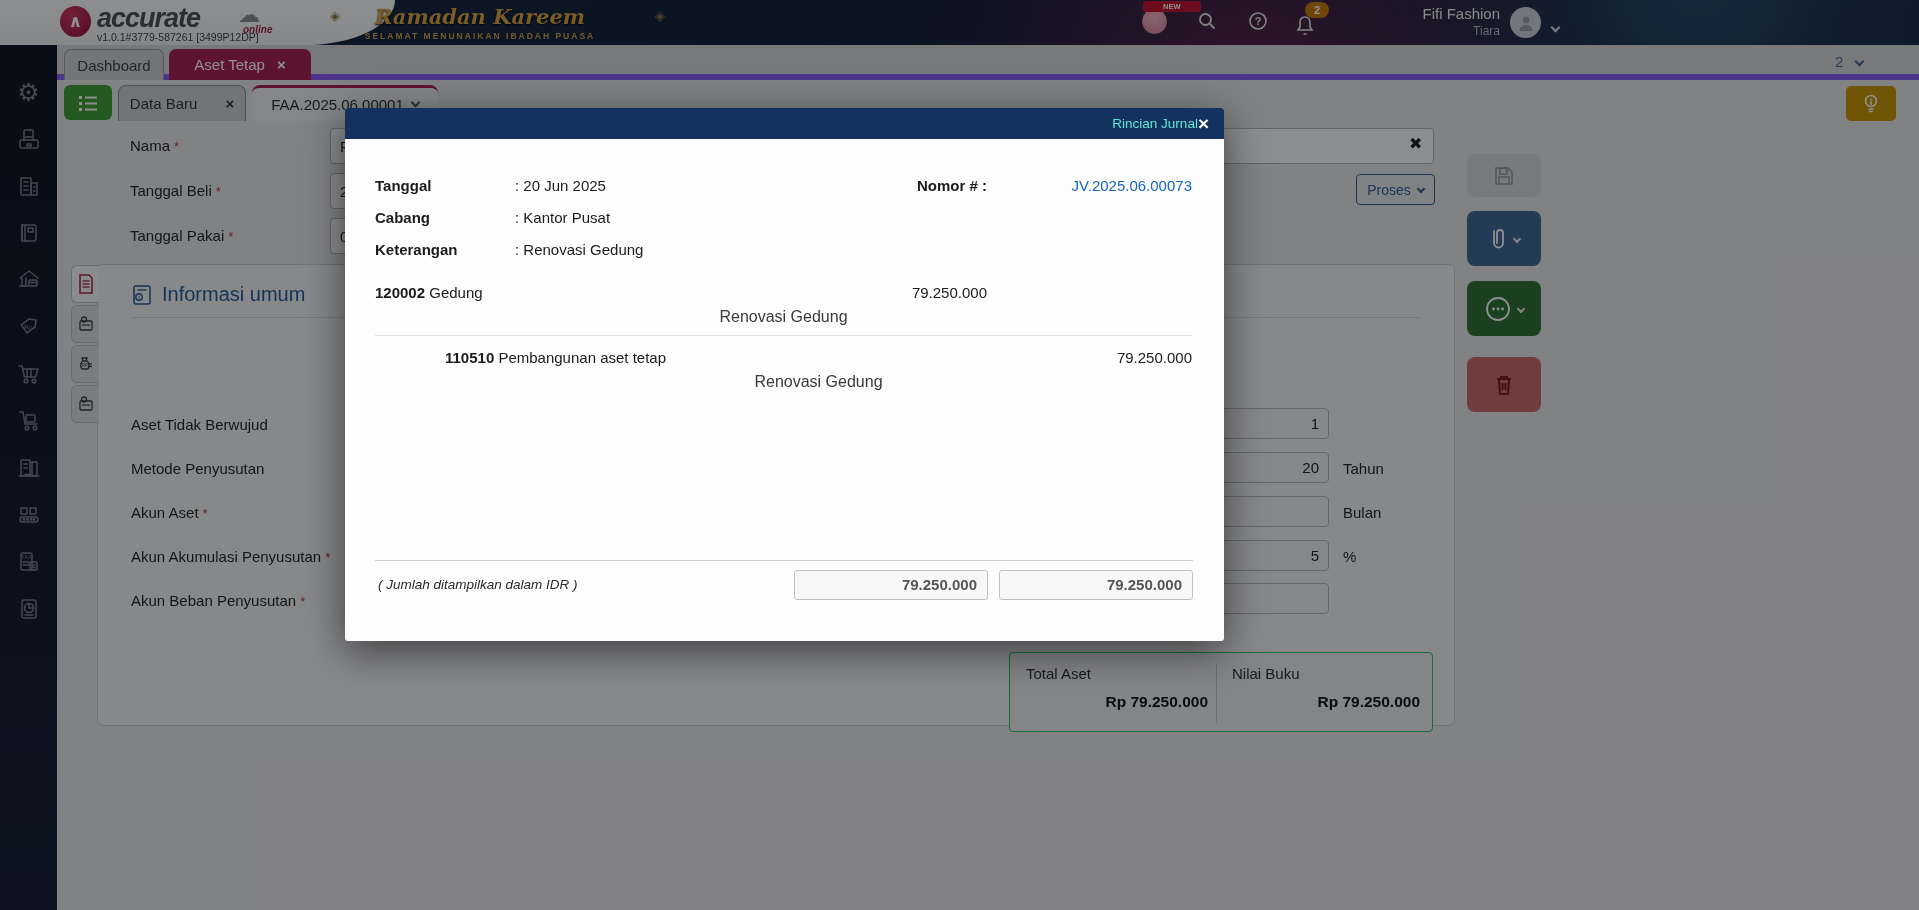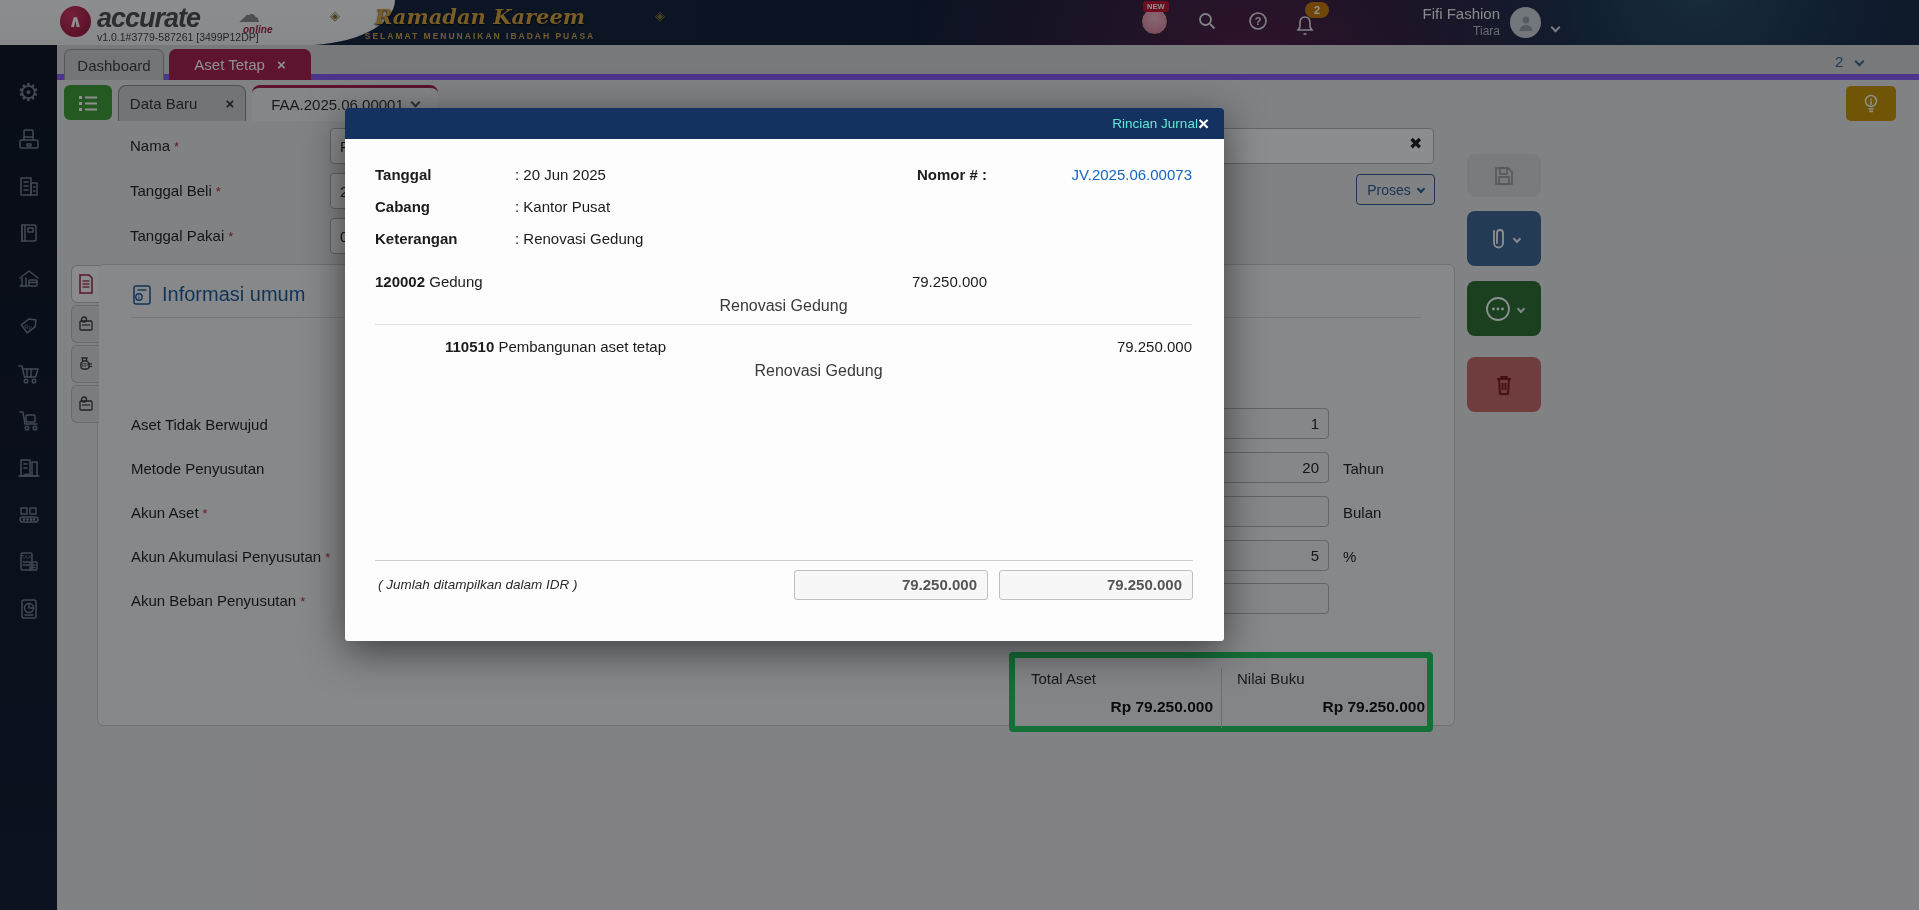--- a/index.html
+++ b/index.html
@@ -24,21 +24,21 @@
   .banner-title{position:absolute;left:300px;top:4px;width:360px;text-align:center;
     font-family:"DejaVu Serif","Liberation Serif",serif;font-style:italic;font-weight:bold;font-size:21px;
     color:#d7a43c;text-shadow:0 1px 2px #000;}
   .banner-sub{position:absolute;left:300px;top:31px;width:360px;text-align:center;font-size:8.5px;letter-spacing:2px;
     color:#cfa14b;font-weight:bold;}
   .lantern{position:absolute;top:8px;font-size:13px;color:#8d7335;}
   .hicon{position:absolute;top:11px;color:#e8e8e8;}
   .new-avatar{position:absolute;left:1141px;top:8px;width:27px;height:27px;border-radius:50%;
     background:radial-gradient(circle at 50% 35%,#f3b7c6,#d97a9a);border:1px solid #222;}
   .new-pill{position:absolute;left:1143px;top:1px;background:#c3122f;color:#fff;font-size:7.5px;font-weight:bold;
-    padding:1px 4px;border-radius:3px;}
+    padding:1px 20px;border-radius:3px;}
   .bell-badge{position:absolute;left:1305px;top:2px;background:#c97a06;color:#fff;font-size:11px;font-weight:bold;
     min-width:24px;height:16px;line-height:16px;text-align:center;border-radius:8px;}
   .user-co{position:absolute;left:1330px;top:5px;width:170px;text-align:right;color:#f2f2f2;font-size:15px;}
   .user-nm{position:absolute;left:1330px;top:24px;width:170px;text-align:right;color:#b9bec6;font-size:12px;}
   .user-avatar{position:absolute;left:1510px;top:7px;width:31px;height:31px;border-radius:50%;background:#ced3d9;
     display:flex;align-items:center;justify-content:center;}
   .chev{display:inline-block;width:7px;height:7px;border-right:2px solid currentColor;border-bottom:2px solid currentColor;
     transform:rotate(45deg);}
 
   
@@ -76,33 +76,33 @@
   .clear-x{position:absolute;left:1352px;top:53px;font-size:16px;font-weight:bold;color:#1c1c1c;}
 
   .card{position:absolute;left:40px;top:183px;width:1358px;height:462px;background:#f3f3f3;border:1px solid #c9c9c9;border-radius:6px;}
   .card-title{position:absolute;left:33px;top:18px;font-size:20px;color:#1c5a96;display:flex;align-items:center;gap:9px;}
   .card-divider{position:absolute;left:33px;top:52px;width:1290px;border-top:1px solid #d6d6d6;}
   .vtab{position:absolute;left:-27px;width:28px;height:38px;border:1px solid #bdbdbd;border-right:none;border-radius:6px 0 0 6px;
     background:#dcdcdc;display:flex;align-items:center;justify-content:center;}
   .vtab.active{background:#f8f8f8;}
   .unit{position:absolute;font-size:15px;color:#222;}
 
-  .summary{position:absolute;left:952px;top:571px;width:424px;height:80px;background:#ededed;border:6px solid #22c55e;border-radius:4px;}
+  .summary{position:absolute;left:952px;top:571px;width:424px;height:80px;background:#ededed;border:1px solid #22c55e;border-radius:4px;}
   .sum-div{position:absolute;left:206px;top:10px;height:60px;border-left:1px solid #c4c4c4;}
   .sum-label{position:absolute;top:12px;font-size:15px;color:#2b2b2b;}
   .sum-val{position:absolute;top:40px;font-size:15.5px;font-weight:bold;color:#111;text-align:right;}
 
   
   .dim{position:absolute;inset:0;background:rgba(5,6,10,0.45);z-index:40;}
   .modal{position:absolute;left:345px;top:108px;width:879px;height:533px;background:#fdfdfd;border-radius:3px;z-index:50;
     box-shadow:0 10px 40px rgba(0,0,0,.55);}
   .modal-head{height:31px;background:#14325f;border-radius:3px 3px 0 0;display:flex;align-items:center;padding:0 15px;}
   .modal-title{color:#5eead4;font-size:13.5px;flex:1;text-align:right;}
   .modal-x{color:#fff;font-size:19px;font-weight:bold;line-height:1;cursor:default;}
-  .modal-body{position:relative;padding:25px 32px 0 30px;height:560px;}
+  .modal-body{position:relative;padding:36px 32px 0 30px;height:560px;}
   .irow{display:flex;align-items:flex-start;line-height:21px;margin-bottom:11px;font-size:15px;color:#1c1c1c;}
   .ilab{width:140px;font-weight:bold;}
   .link{color:#1765c0;}
   .jhead{display:flex;border-top:1px solid #c9c9c9;border-bottom:1px solid #c9c9c9;padding:4px 0;margin-top:3px;
     font-weight:bold;font-size:15px;color:#1c1c1c;}
   .cel-name{flex:1;}
   .cel-debit{width:150px;text-align:right;}
   .cel-kredit{width:205px;text-align:right;}
   .jrow{padding:13px 0 9px 0;font-size:15px;color:#1c1c1c;}
   .jrow .main{display:flex;}

